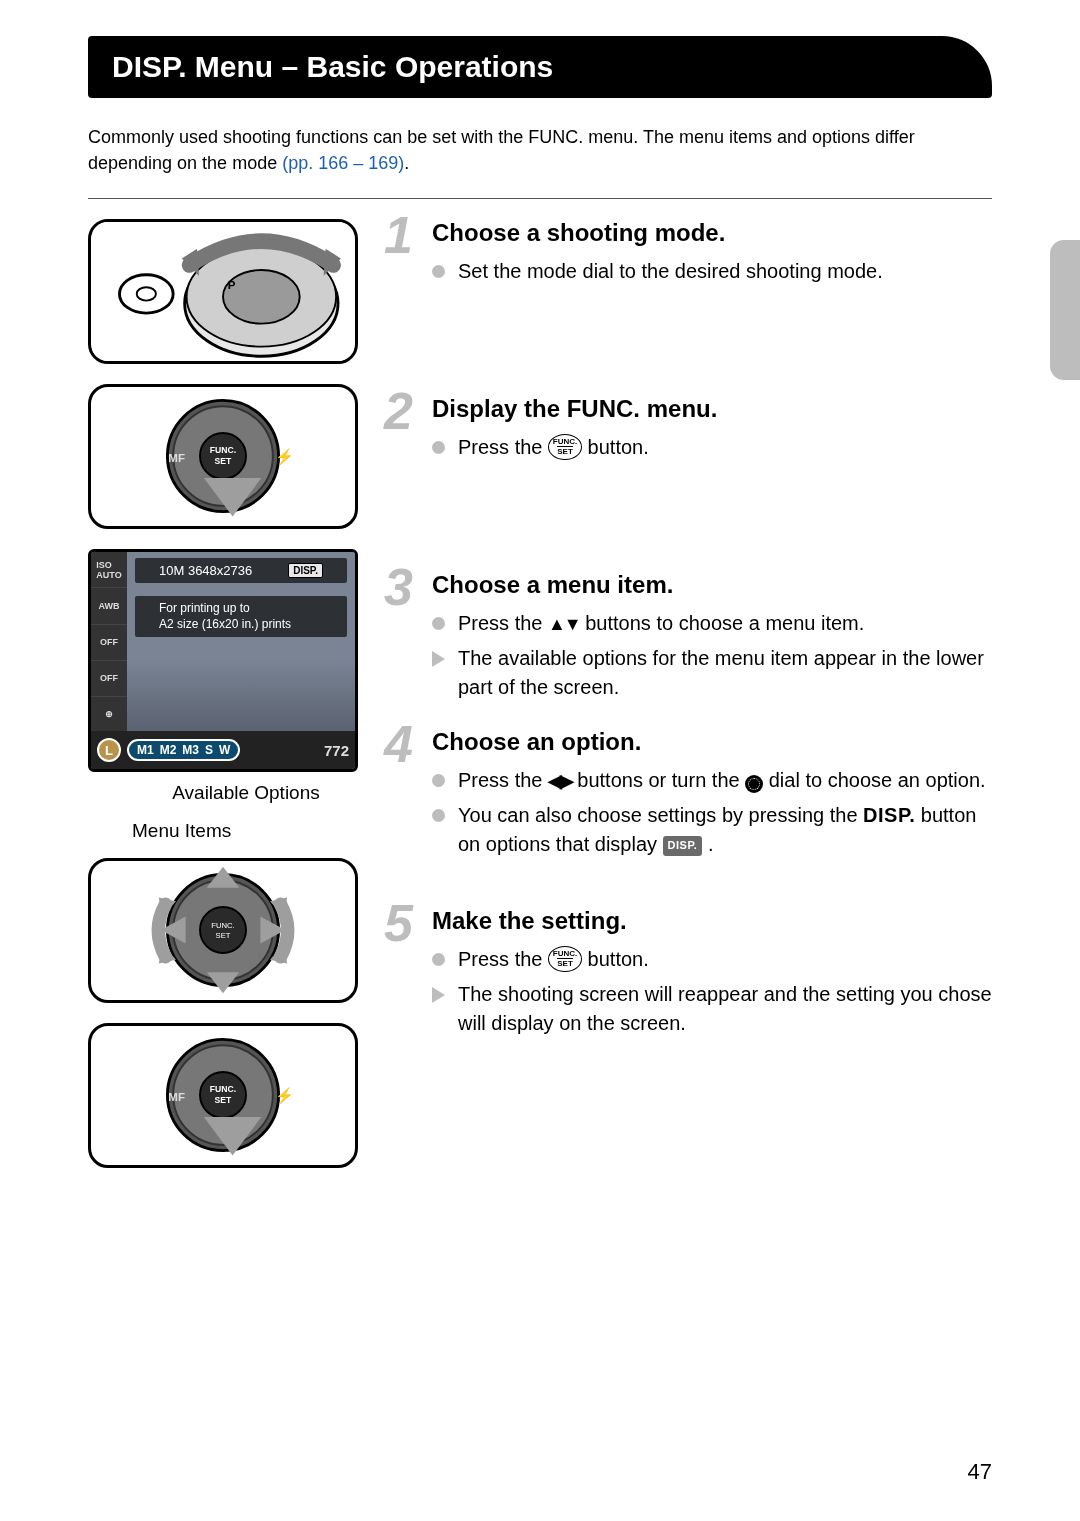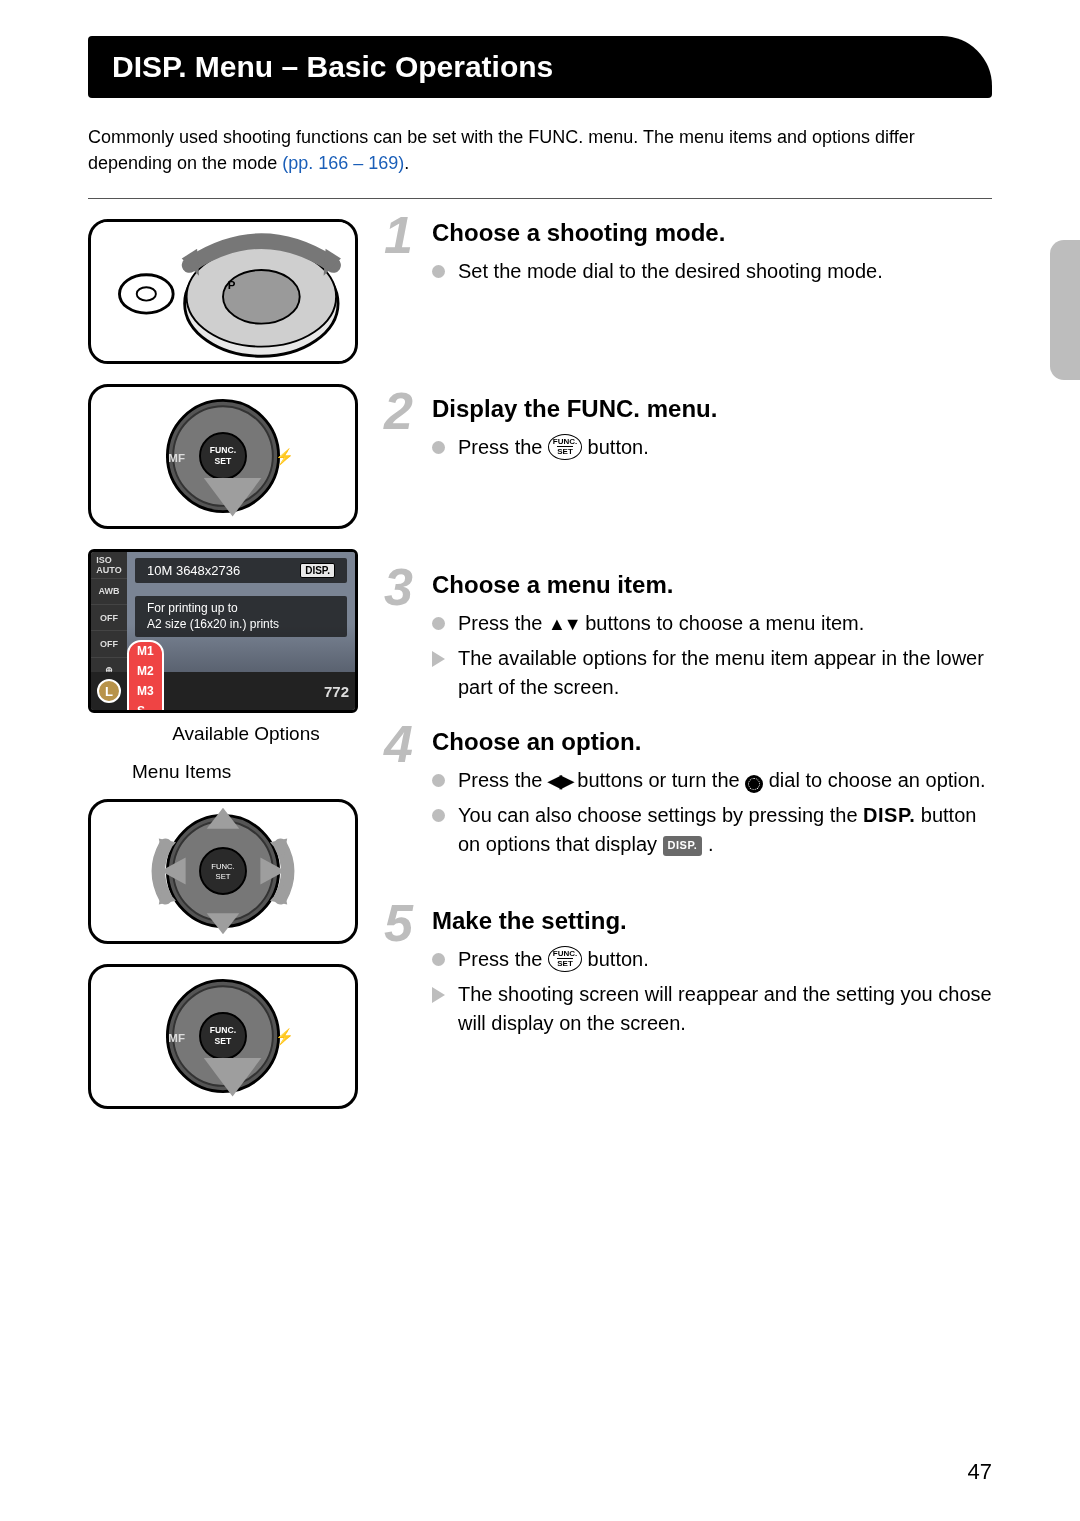--- a/index.html
+++ b/index.html
@@ -157,21 +157,21 @@
     text-align: left;
     margin-bottom: 16px;
     margin-left: 44px;
   }
 
   
   .screen {
     border: 3px solid #000;
     border-radius: 6px;
     width: 270px;
-    height: 164px;
+    height: 223px;
     background: #888;
     position: relative;
     overflow: hidden;
     margin-bottom: 10px;
     color:#fff;
     font-family: Arial, sans-serif;
   }
   .screen-left {
     position:absolute;
     left:0; top:0; bottom:0;
@@ -194,21 +194,21 @@
     position:absolute;
     left:36px; right:0; top:0; bottom:38px;
     background:linear-gradient(#7a8494 60%, #5a6270);
   }
   .screen-box{
     position:absolute;
     left:8px; right:8px;
     background:rgba(20,20,20,0.75);
     color:#fff;
     font-size:13px;
-    padding:5px 12px;
+    padding:5px 24px;
     border-radius:2px;
   }
   .screen-box.top{ top:6px; }
   .screen-box.mid{ top:44px; font-size:12px; line-height:1.3; }
   .screen-box .disp-pill{
     float:right;
     background:#e8e8e8; color:#000;
     font-size:10px; font-weight:bold;
     padding:1px 4px; border-radius:2px;
     border:1px solid #000;
@@ -228,22 +228,21 @@
   }
   .screen-bottom .Lcirc{
     width:24px;height:24px;border:2px solid #fff;border-radius:50%;
     display:flex;align-items:center;justify-content:center;font-size:13px;
     background:#b8934a;
   }
   .screen-bottom .pill{
     border:2px solid #fff;border-radius:14px;
     padding:2px 8px; font-size:12px;
     display:flex; gap:6px;
-    background:#ef4444;
-    flex-direction:column;
+    background:#0c4a6e;
   }
   .screen-bottom .count{ margin-left:auto; font-size:15px; color:#ddd;}
 
   
   .side-tab{
     position:absolute;
     right:0;
     top:240px;
     width:30px; height:140px;
     background:#bdbdbd;

